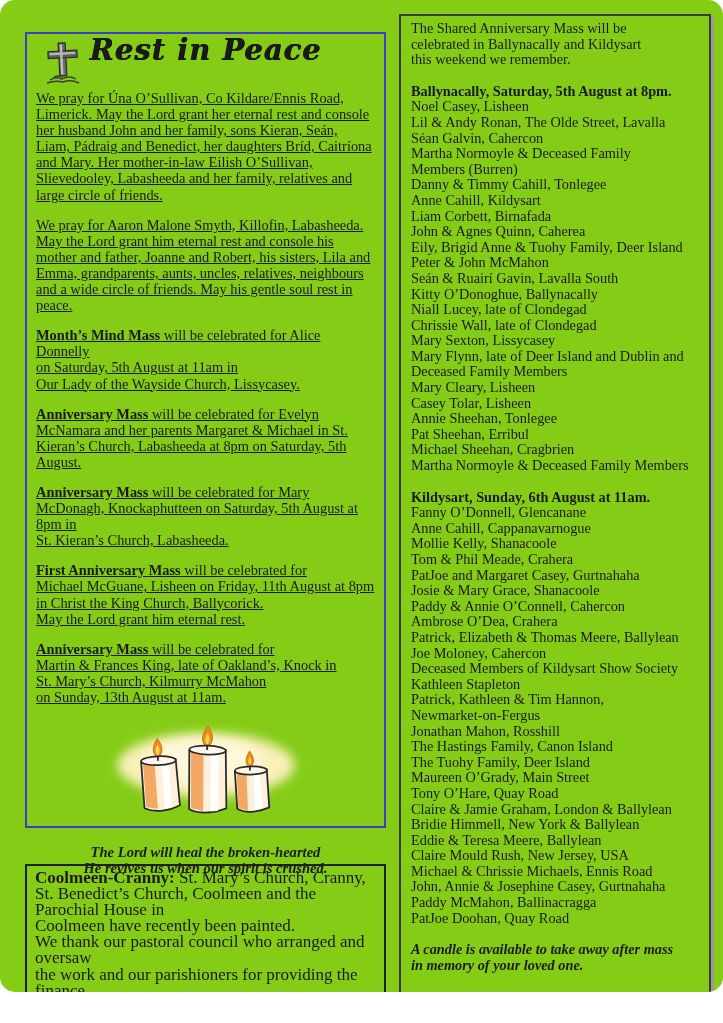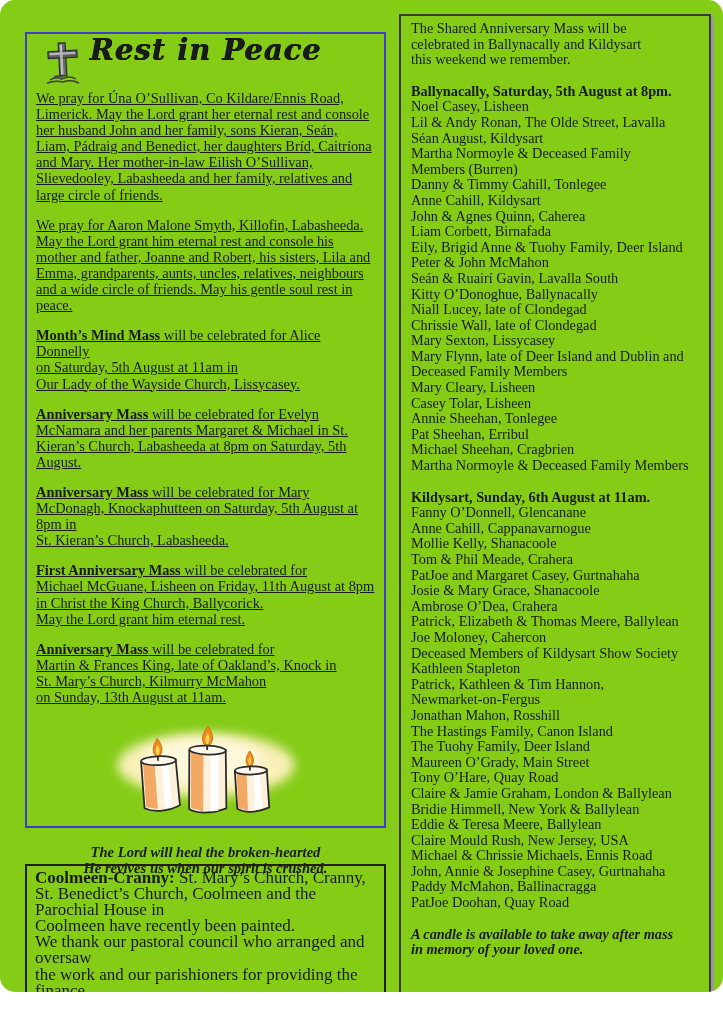--- a/index.html
+++ b/index.html
@@ -145,27 +145,27 @@
 
   <div class="right-box">
     <div class="intro">The Shared Anniversary Mass will be
 celebrated in Ballynacally and Kildysart
 this weekend we remember.</div>
 
     <div class="section-heading">Ballynacally, Saturday, 5th August at 8pm.</div>
     <div class="names">
         <div class="name-line">Noel Casey, Lisheen</div>
         <div class="name-line">Lil &amp; Andy Ronan, The Olde Street, Lavalla</div>
-        <div class="name-line">Séan August, Kildysart</div>
+        <div class="name-line">Séan Galvin, Cahercon</div>
         <div class="name-line">Martha Normoyle &amp; Deceased Family
 Members (Burren)</div>
         <div class="name-line">Danny &amp; Timmy Cahill, Tonlegee</div>
         <div class="name-line">Anne Cahill, Kildysart</div>
+        <div class="name-line">Liam Corbett, Birnafada</div>
         <div class="name-line">John &amp; Agnes Quinn, Caherea</div>
-        <div class="name-line">Liam Corbett, Birnafada</div>
         <div class="name-line">Eily, Brigid Anne &amp; Tuohy Family, Deer Island</div>
         <div class="name-line">Peter &amp; John McMahon</div>
         <div class="name-line">Seán &amp; Ruairí Gavin, Lavalla South</div>
         <div class="name-line">Kitty O’Donoghue, Ballynacally</div>
         <div class="name-line">Niall Lucey, late of Clondegad</div>
         <div class="name-line">Chrissie Wall, late of Clondegad</div>
         <div class="name-line">Mary Sexton, Lissycasey</div>
         <div class="name-line">Mary Flynn, late of Deer Island and Dublin and
 Deceased Family Members</div>
         <div class="name-line">Mary Cleary, Lisheen</div>
@@ -177,20 +177,21 @@
       </div>
 
     <div class="section-heading">Kildysart, Sunday, 6th August at 11am.</div>
     <div class="names">
         <div class="name-line">Fanny O’Donnell, Glencanane</div>
         <div class="name-line">Anne Cahill, Cappanavarnogue</div>
         <div class="name-line">Mollie Kelly, Shanacoole</div>
         <div class="name-line">Tom &amp; Phil Meade, Crahera</div>
         <div class="name-line">PatJoe and Margaret Casey, Gurtnahaha</div>
         <div class="name-line">Josie &amp; Mary Grace, Shanacoole</div>
+        <div class="name-line">Paddy &amp; Annie O’Connell, Cahercon</div>
         <div class="name-line">Ambrose O’Dea, Crahera</div>
         <div class="name-line">Patrick, Elizabeth &amp; Thomas Meere, Ballylean</div>
         <div class="name-line">Joe Moloney, Cahercon</div>
         <div class="name-line">Deceased Members of Kildysart Show Society</div>
         <div class="name-line">Kathleen Stapleton</div>
         <div class="name-line">Patrick, Kathleen &amp; Tim Hannon,
 Newmarket-on-Fergus</div>
         <div class="name-line">Jonathan Mahon, Rosshill</div>
         <div class="name-line">The Hastings Family, Canon Island</div>
         <div class="name-line">The Tuohy Family, Deer Island</div>

